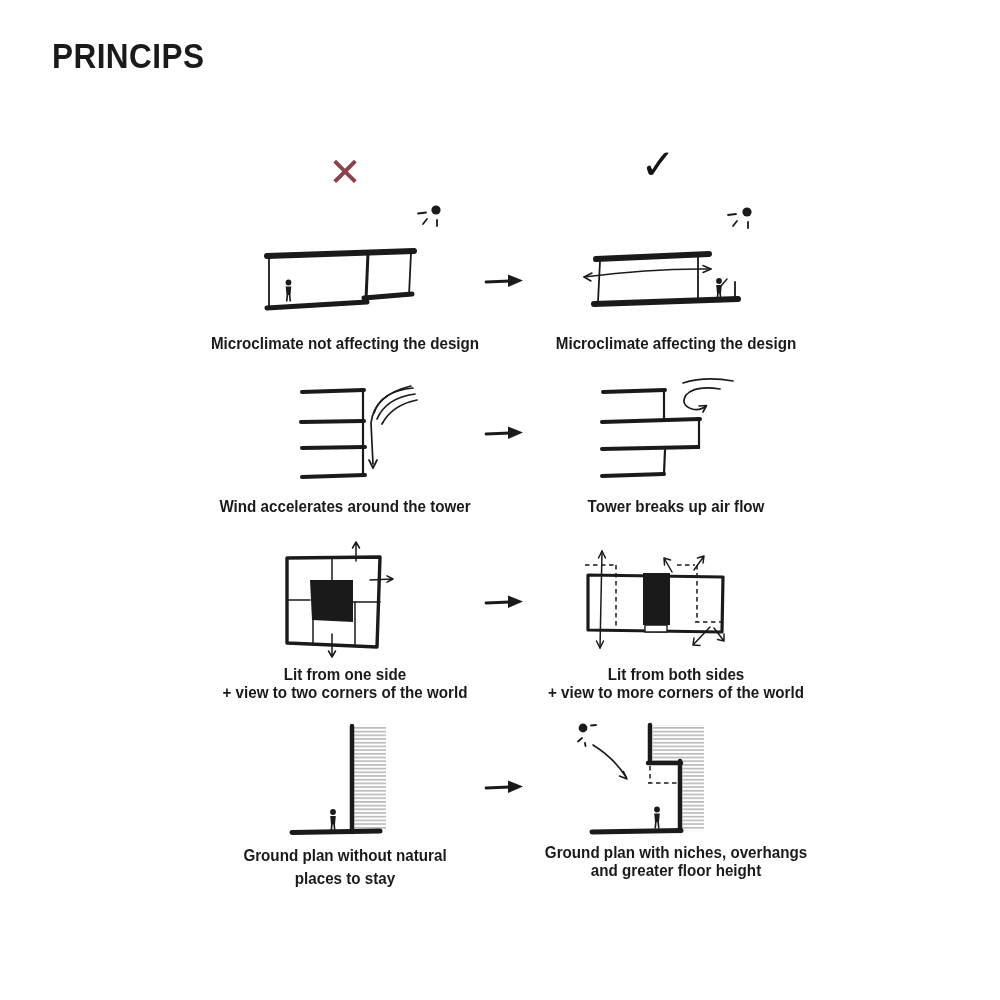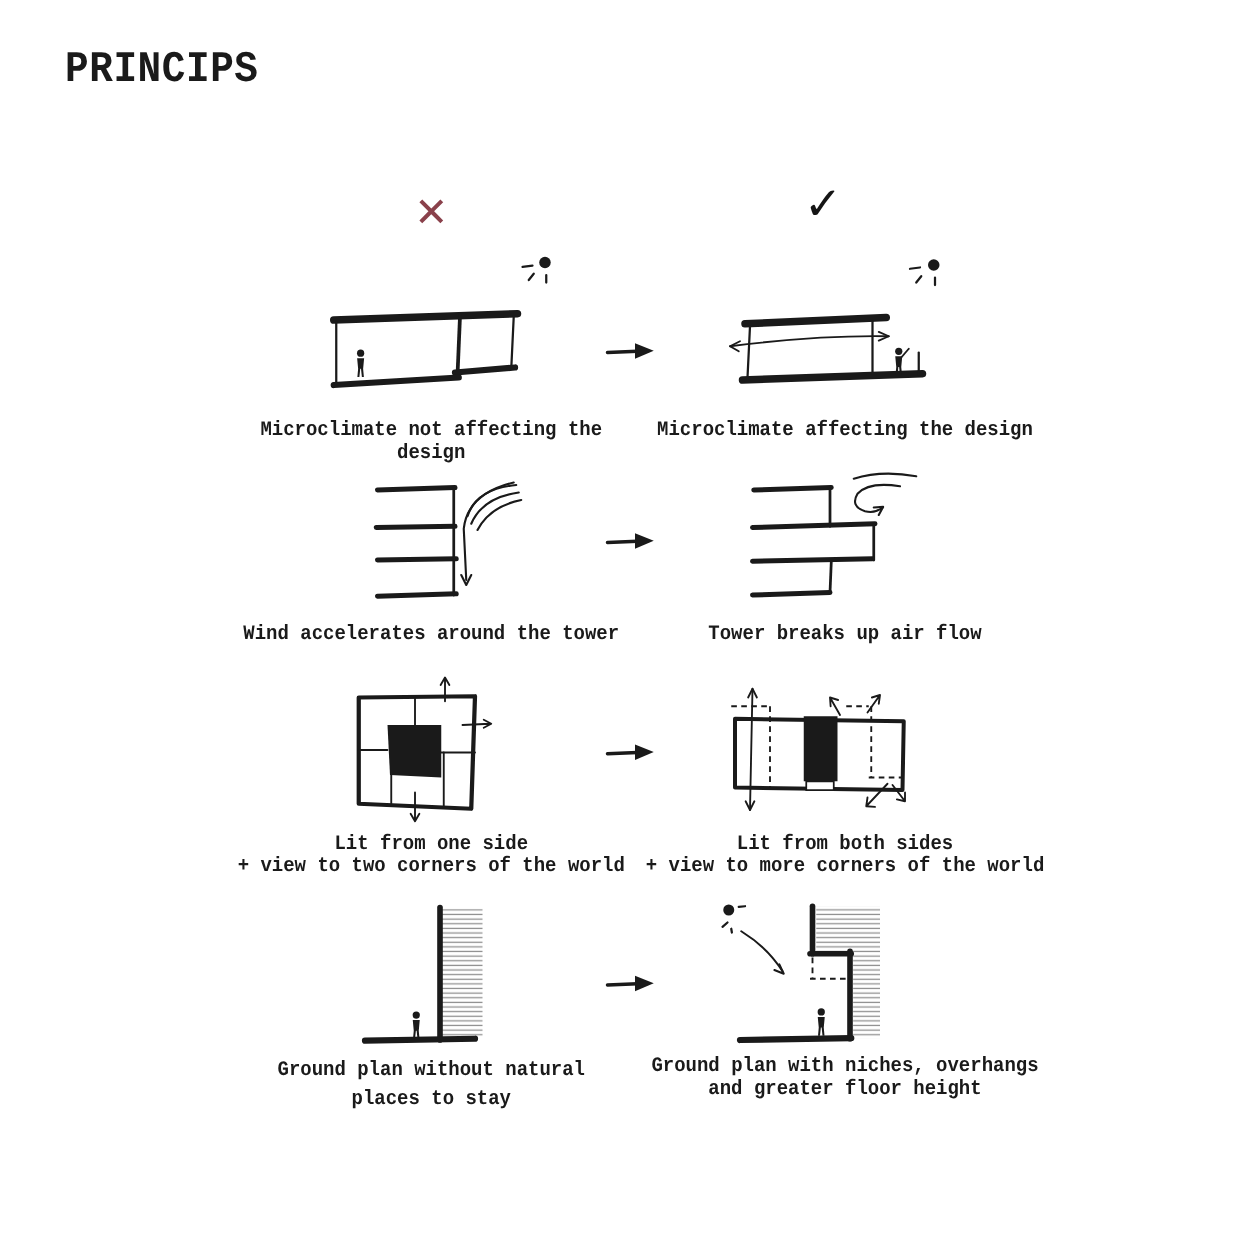--- a/index.html
+++ b/index.html
@@ -1,18 +1,18 @@
 <!DOCTYPE html>
 <html><head>
 <meta charset="utf-8">
 <style>
   html,body{margin:0;padding:0;background:#ffffff;}
   #canvas{
     position:relative;width:1000px;height:1000px;background:#ffffff;
-    font-family:Liberation Mono, monospace;color:#1a1a1a;overflow:hidden;
+    font-family:Liberation Sans, sans-serif;color:#1a1a1a;overflow:hidden;
   }
   .abs{position:absolute;}
   .title{
     font-size:35px;font-weight:bold;letter-spacing:.5px;
     transform:scaleX(.9);transform-origin:left top;white-space:nowrap;
   }
   .mark{width:100px;text-align:center;font-weight:400;line-height:1;}
   .mark-bad{font-size:40px;}
   .mark-good{font-size:42px;}
   .cap{

